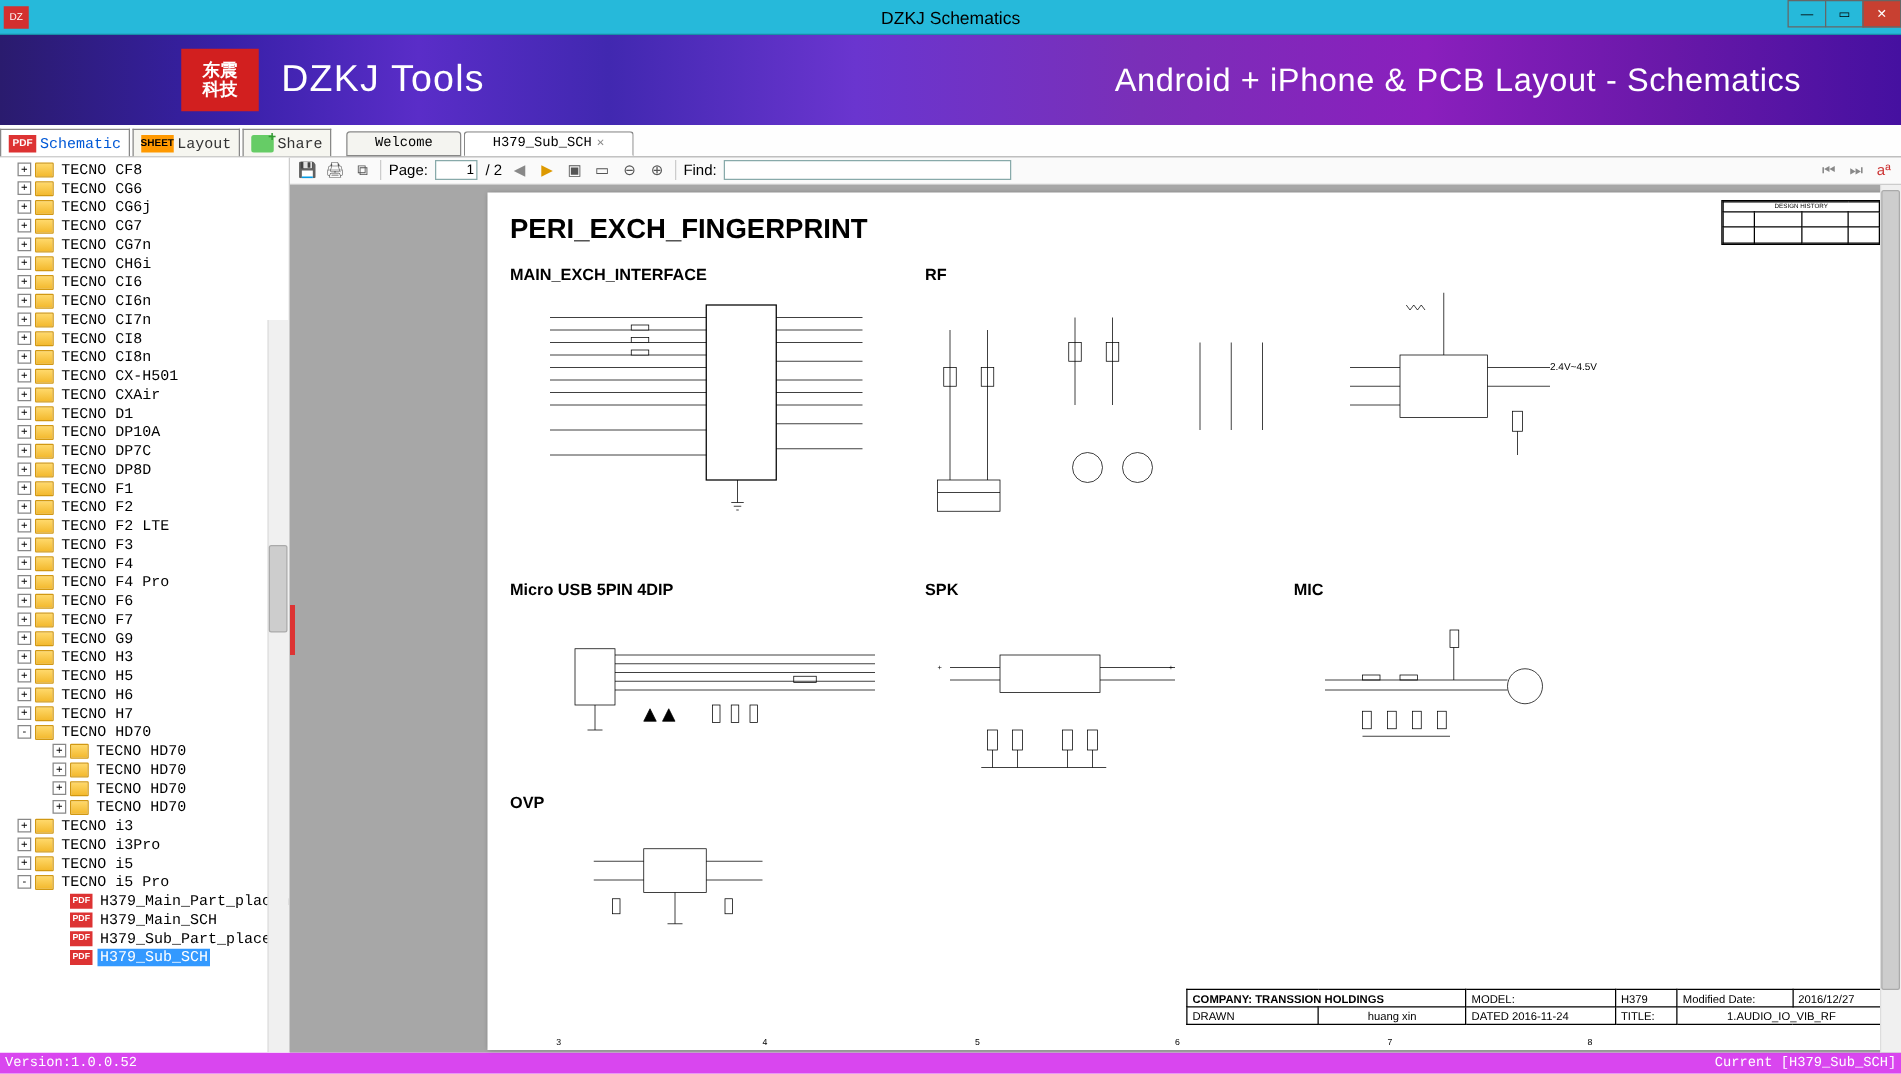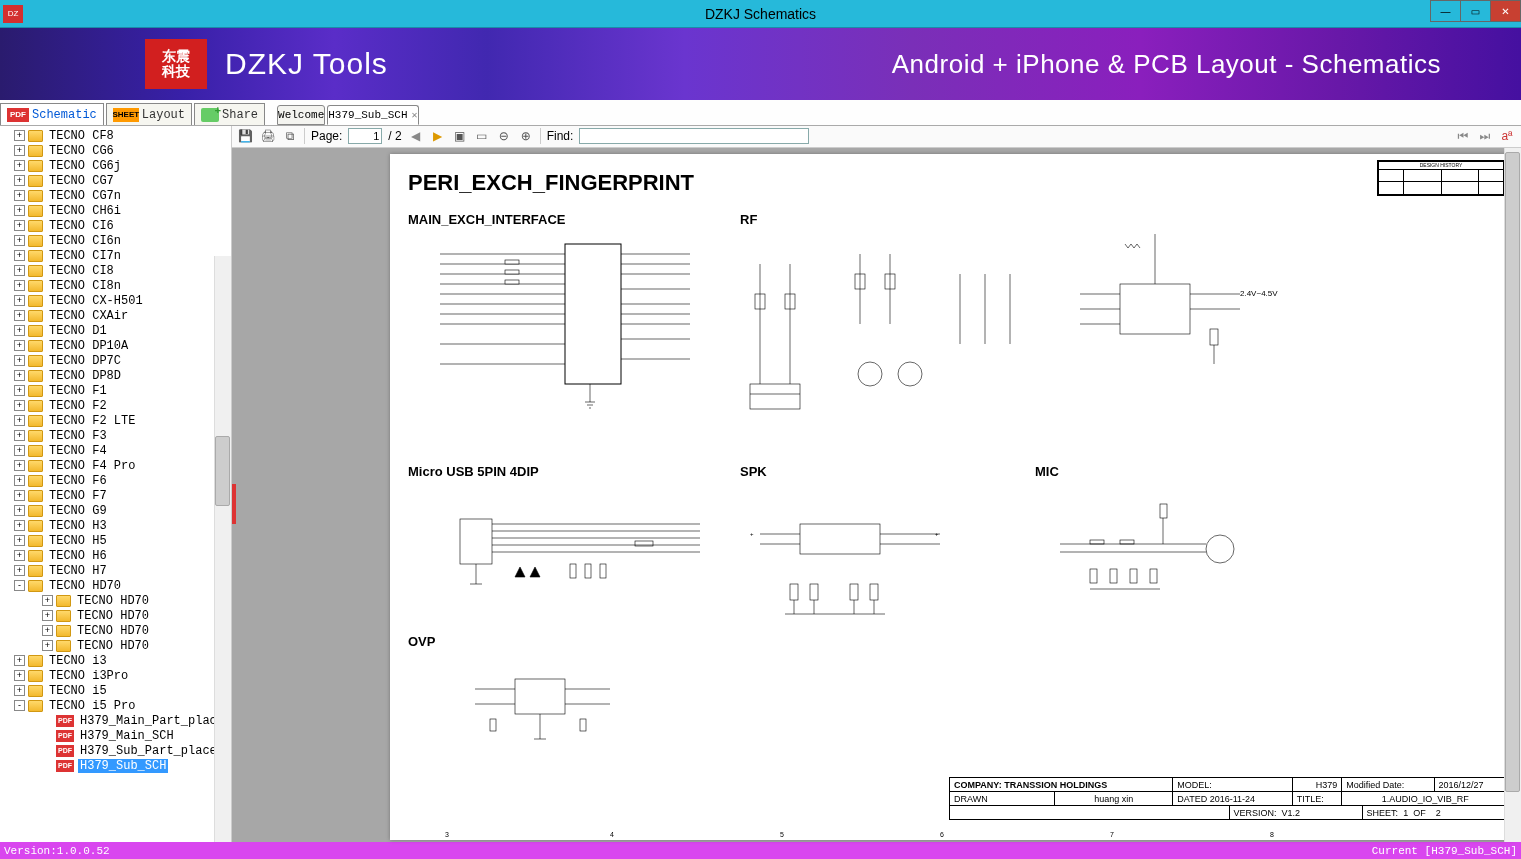--- a/index.html
+++ b/index.html
@@ -16,21 +16,21 @@
 .banner-text2 { color: #fff; font-size: 26px; font-weight: 300; margin-left: auto; margin-right: 80px; letter-spacing: 0.5px; }
 .toolbar-tabs { height: 26px; background: #fefefe; display: flex; align-items: flex-end; border-bottom: 1px solid #aaa; }
 .left-tabs { display: flex; }
 .tab-btn { display: flex; align-items: center; height: 22px; padding: 0 6px; border: 1px solid #888; border-bottom: none; margin-right: 2px; background: #f6f6f0; font-size: 12px; font-family: "Courier New", monospace; cursor: pointer; }
 .tab-btn.active { background: #fff; }
 .tab-icon-pdf { width: 22px; height: 14px; background: #d33; color: #fff; font-size: 8px; display: flex; align-items: center; justify-content: center; margin-right: 3px; font-family: Arial; font-weight: bold; }
 .tab-icon-pads { width: 26px; height: 14px; background: #f90; color: #000; font-size: 8px; display: flex; align-items: center; justify-content: center; margin-right: 3px; font-family: Arial; font-weight: bold; }
 .tab-icon-share { width: 18px; height: 14px; background: #6c6; border-radius: 2px; margin-right: 3px; position: relative; }
 .tab-icon-share::after { content: "+"; position: absolute; right: -2px; top: -3px; color: #393; font-weight: bold; font-size: 11px; }
 .doc-tabs { display: flex; margin-left: 10px; }
-.doc-tab { height: 20px; padding: 0 0; display: flex; align-items: center; border: 1px solid #888; border-radius: 3px 3px 0 0; background: #f4f4f0; font-size: 11px; font-family: "Courier New", monospace; margin-right: 2px; cursor: pointer; }
+.doc-tab { height: 20px; padding: 0 22px; display: flex; align-items: center; border: 1px solid #888; border-radius: 3px 3px 0 0; background: #f4f4f0; font-size: 11px; font-family: "Courier New", monospace; margin-right: 2px; cursor: pointer; }
 .doc-tab.active { background: #fff; border-bottom: 1px solid #fff; }
 .doc-tab .close-x { margin-left: 4px; color: #888; font-size: 10px; }
 .main-area { display: flex; height: calc(859px - 28px - 72px - 26px - 17px); }
 .sidebar { width: 247px; background: #fff; border-right: 1px solid #ccc; overflow-y: auto; overflow-x: hidden; position: relative; }
 .sidebar-inner { padding: 2px 0; }
 .tree-row { display: flex; align-items: center; height: 15px; white-space: nowrap; font-family: "SimSun", "Courier New", monospace; font-size: 12px; cursor: pointer; }
 .tree-row.selected .tree-label { background: #3399ff; color: #fff; }
 .expander { width: 11px; height: 11px; border: 1px solid #888; display: flex; align-items: center; justify-content: center; font-size: 9px; line-height: 1; margin-right: 3px; font-family: Arial; background: #fff; flex-shrink: 0; }
 .tree-spacer { width: 14px; flex-shrink: 0; }
 .tree-spacer-half { width: 14px; flex-shrink: 0; }
@@ -594,42 +594,33 @@
             <line x1="74" y1="85" x2="86" y2="85"></line>
         </g>
       </svg>
 
       <div class="titleblock">
         <table>
           <tbody>
               <tr>
             <td colspan="2"><b>COMPANY:</b> <b>TRANSSION HOLDINGS</b></td>
             <td>MODEL:</td>
-            <td style="text-align:right">H379</td>
+            <td style="text-align:left">H379</td>
             <td>Modified Date:</td>
             <td>2016/12/27</td>
           </tr>
           <tr>
             <td>DRAWN</td>
             <td style="text-align:center">huang xin</td>
             <td><span>DATED</span> <span>2016-11-24</span></td>
             <td>TITLE:</td>
             <td colspan="2" style="text-align:center">1.AUDIO_IO_VIB_RF</td>
           </tr>
         </tbody>
           </table>
-        <table style="margin-top:-1px">
-          <tbody>
-              <tr>
-            <td style="width:50%"></td>
-            <td><span>VERSION:</span> &nbsp;<span>V1.2</span></td>
-            <td><span>SHEET:</span> &nbsp;<span>1</span> &nbsp;<span>OF</span>&nbsp;&nbsp;&nbsp;&nbsp;<span>2</span></td>
-          </tr>
-        </tbody>
-          </table>
       </div>
 
       <div id="ruler">
           <span class="ruler-num" style="left: 55px;">3</span>
           <span class="ruler-num" style="left: 220px;">4</span>
           <span class="ruler-num" style="left: 390px;">5</span>
           <span class="ruler-num" style="left: 550px;">6</span>
           <span class="ruler-num" style="left: 720px;">7</span>
           <span class="ruler-num" style="left: 880px;">8</span>
         </div>

